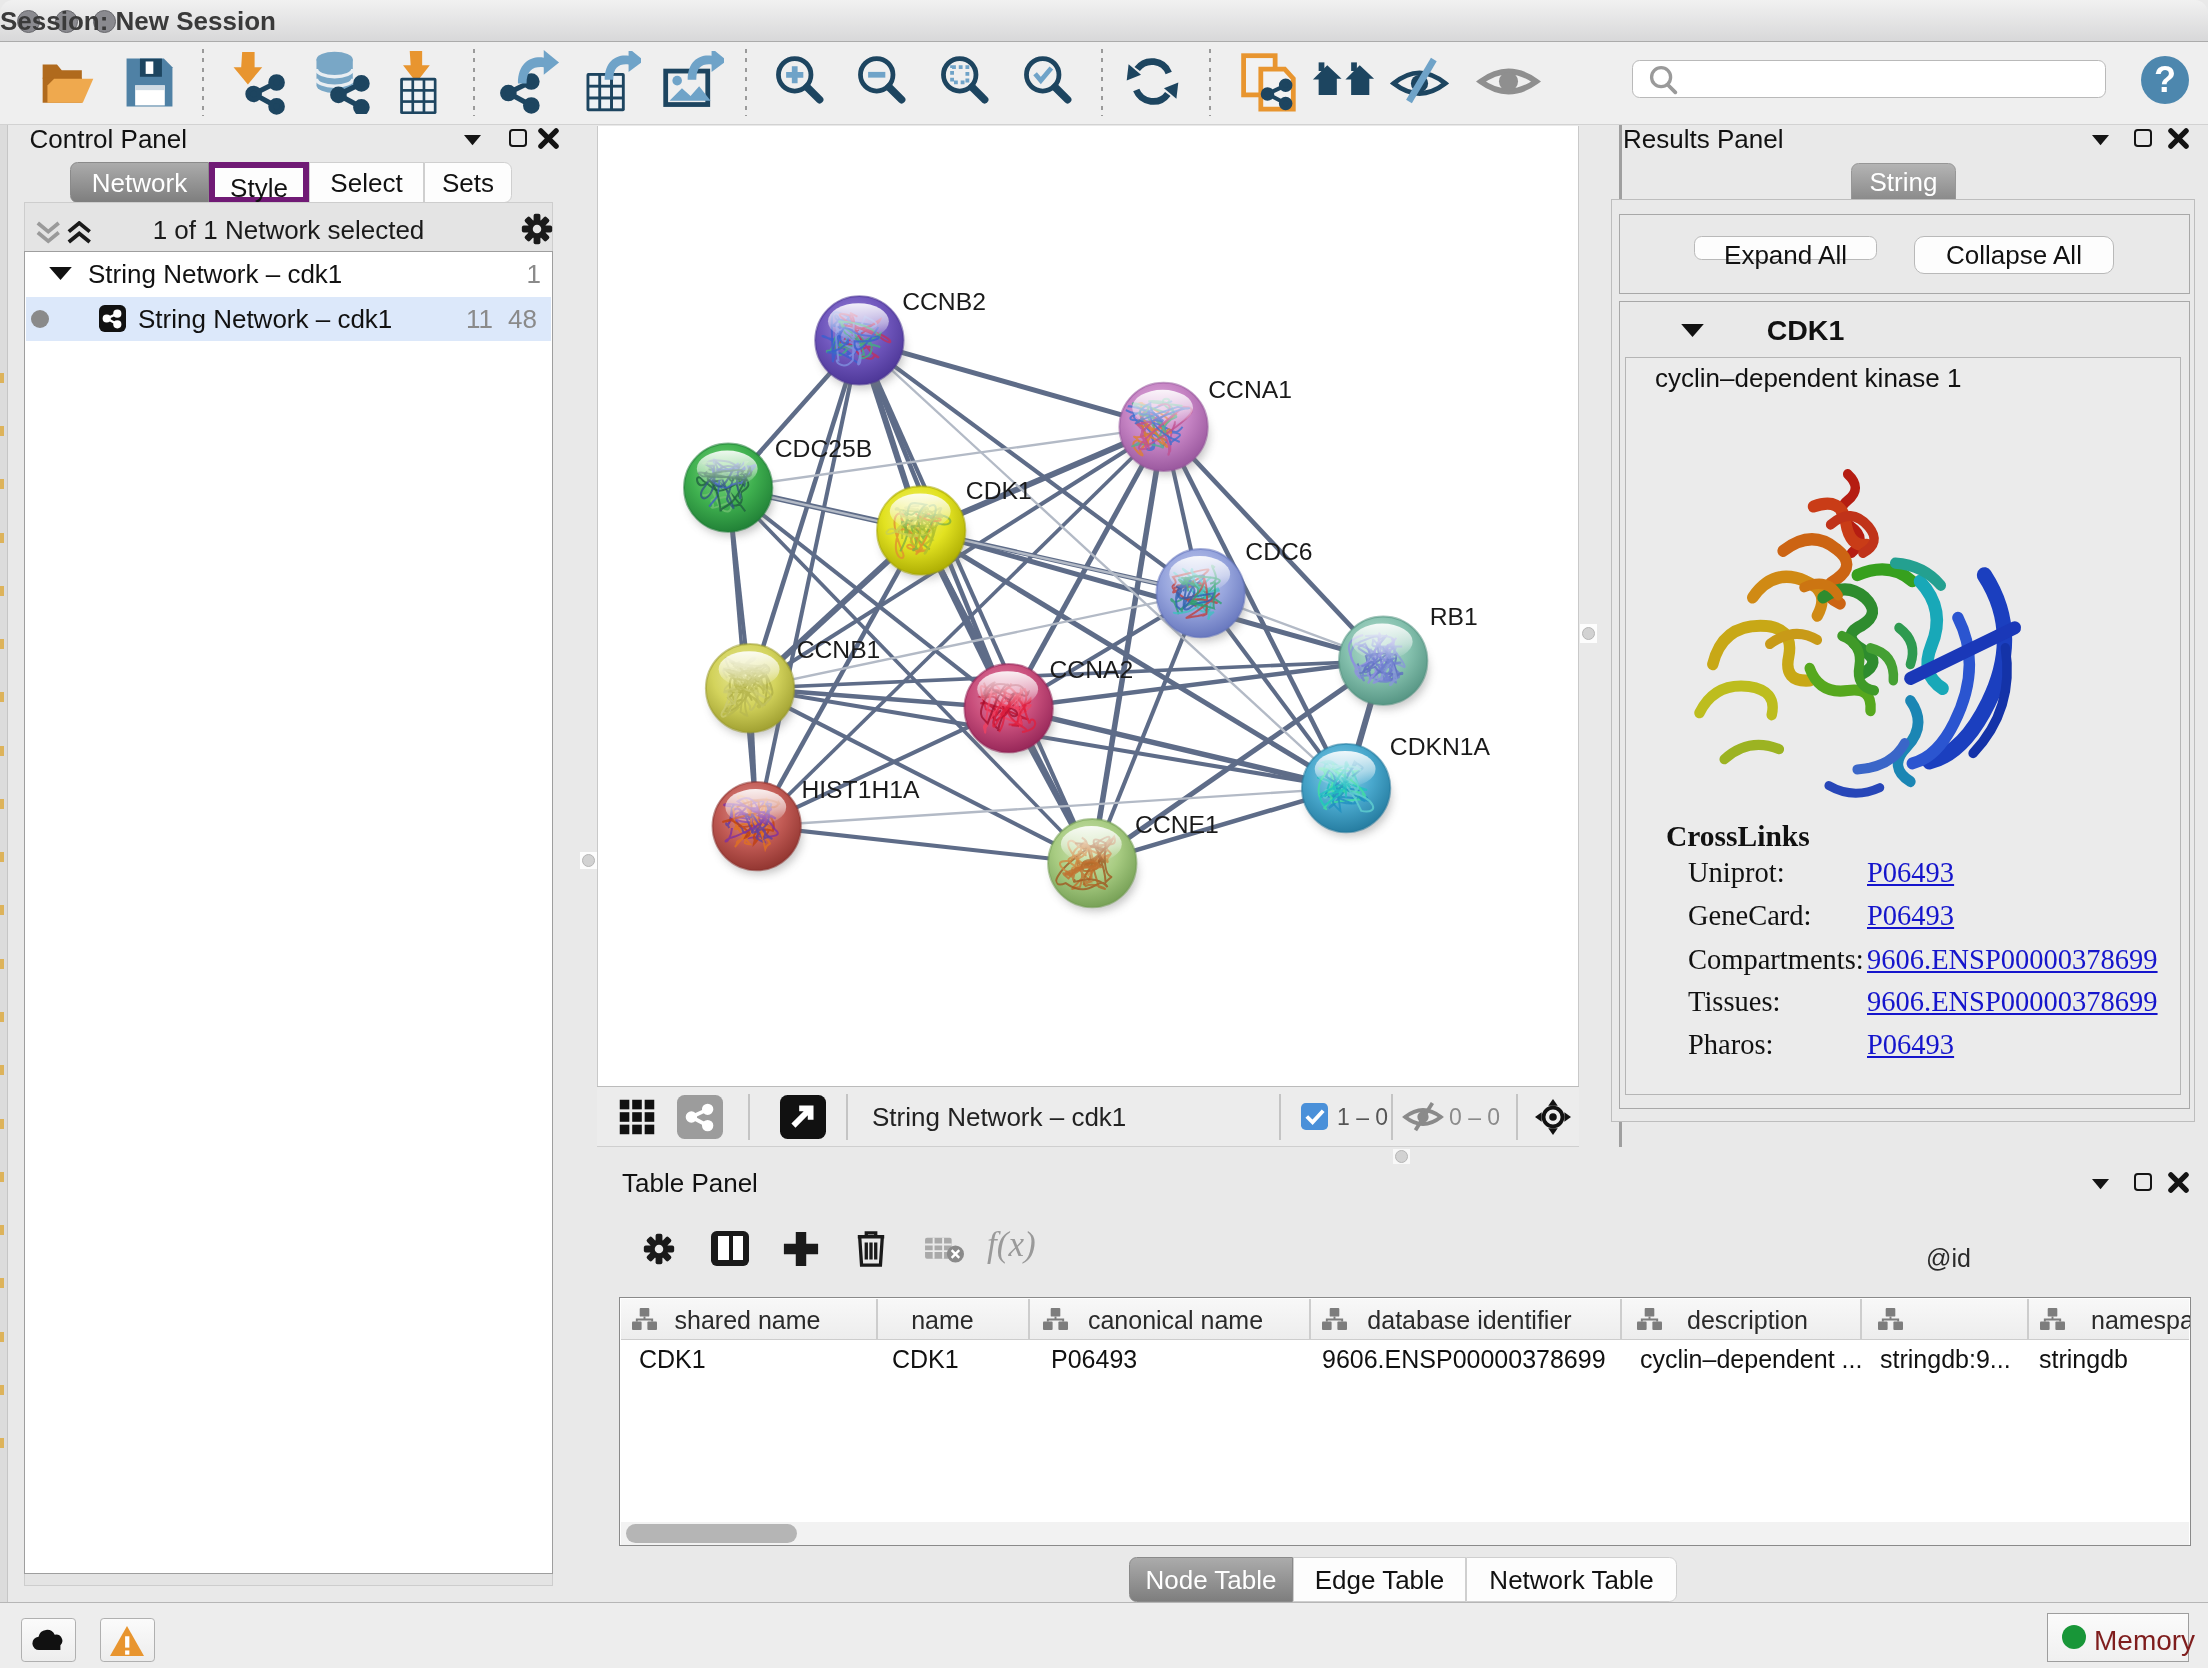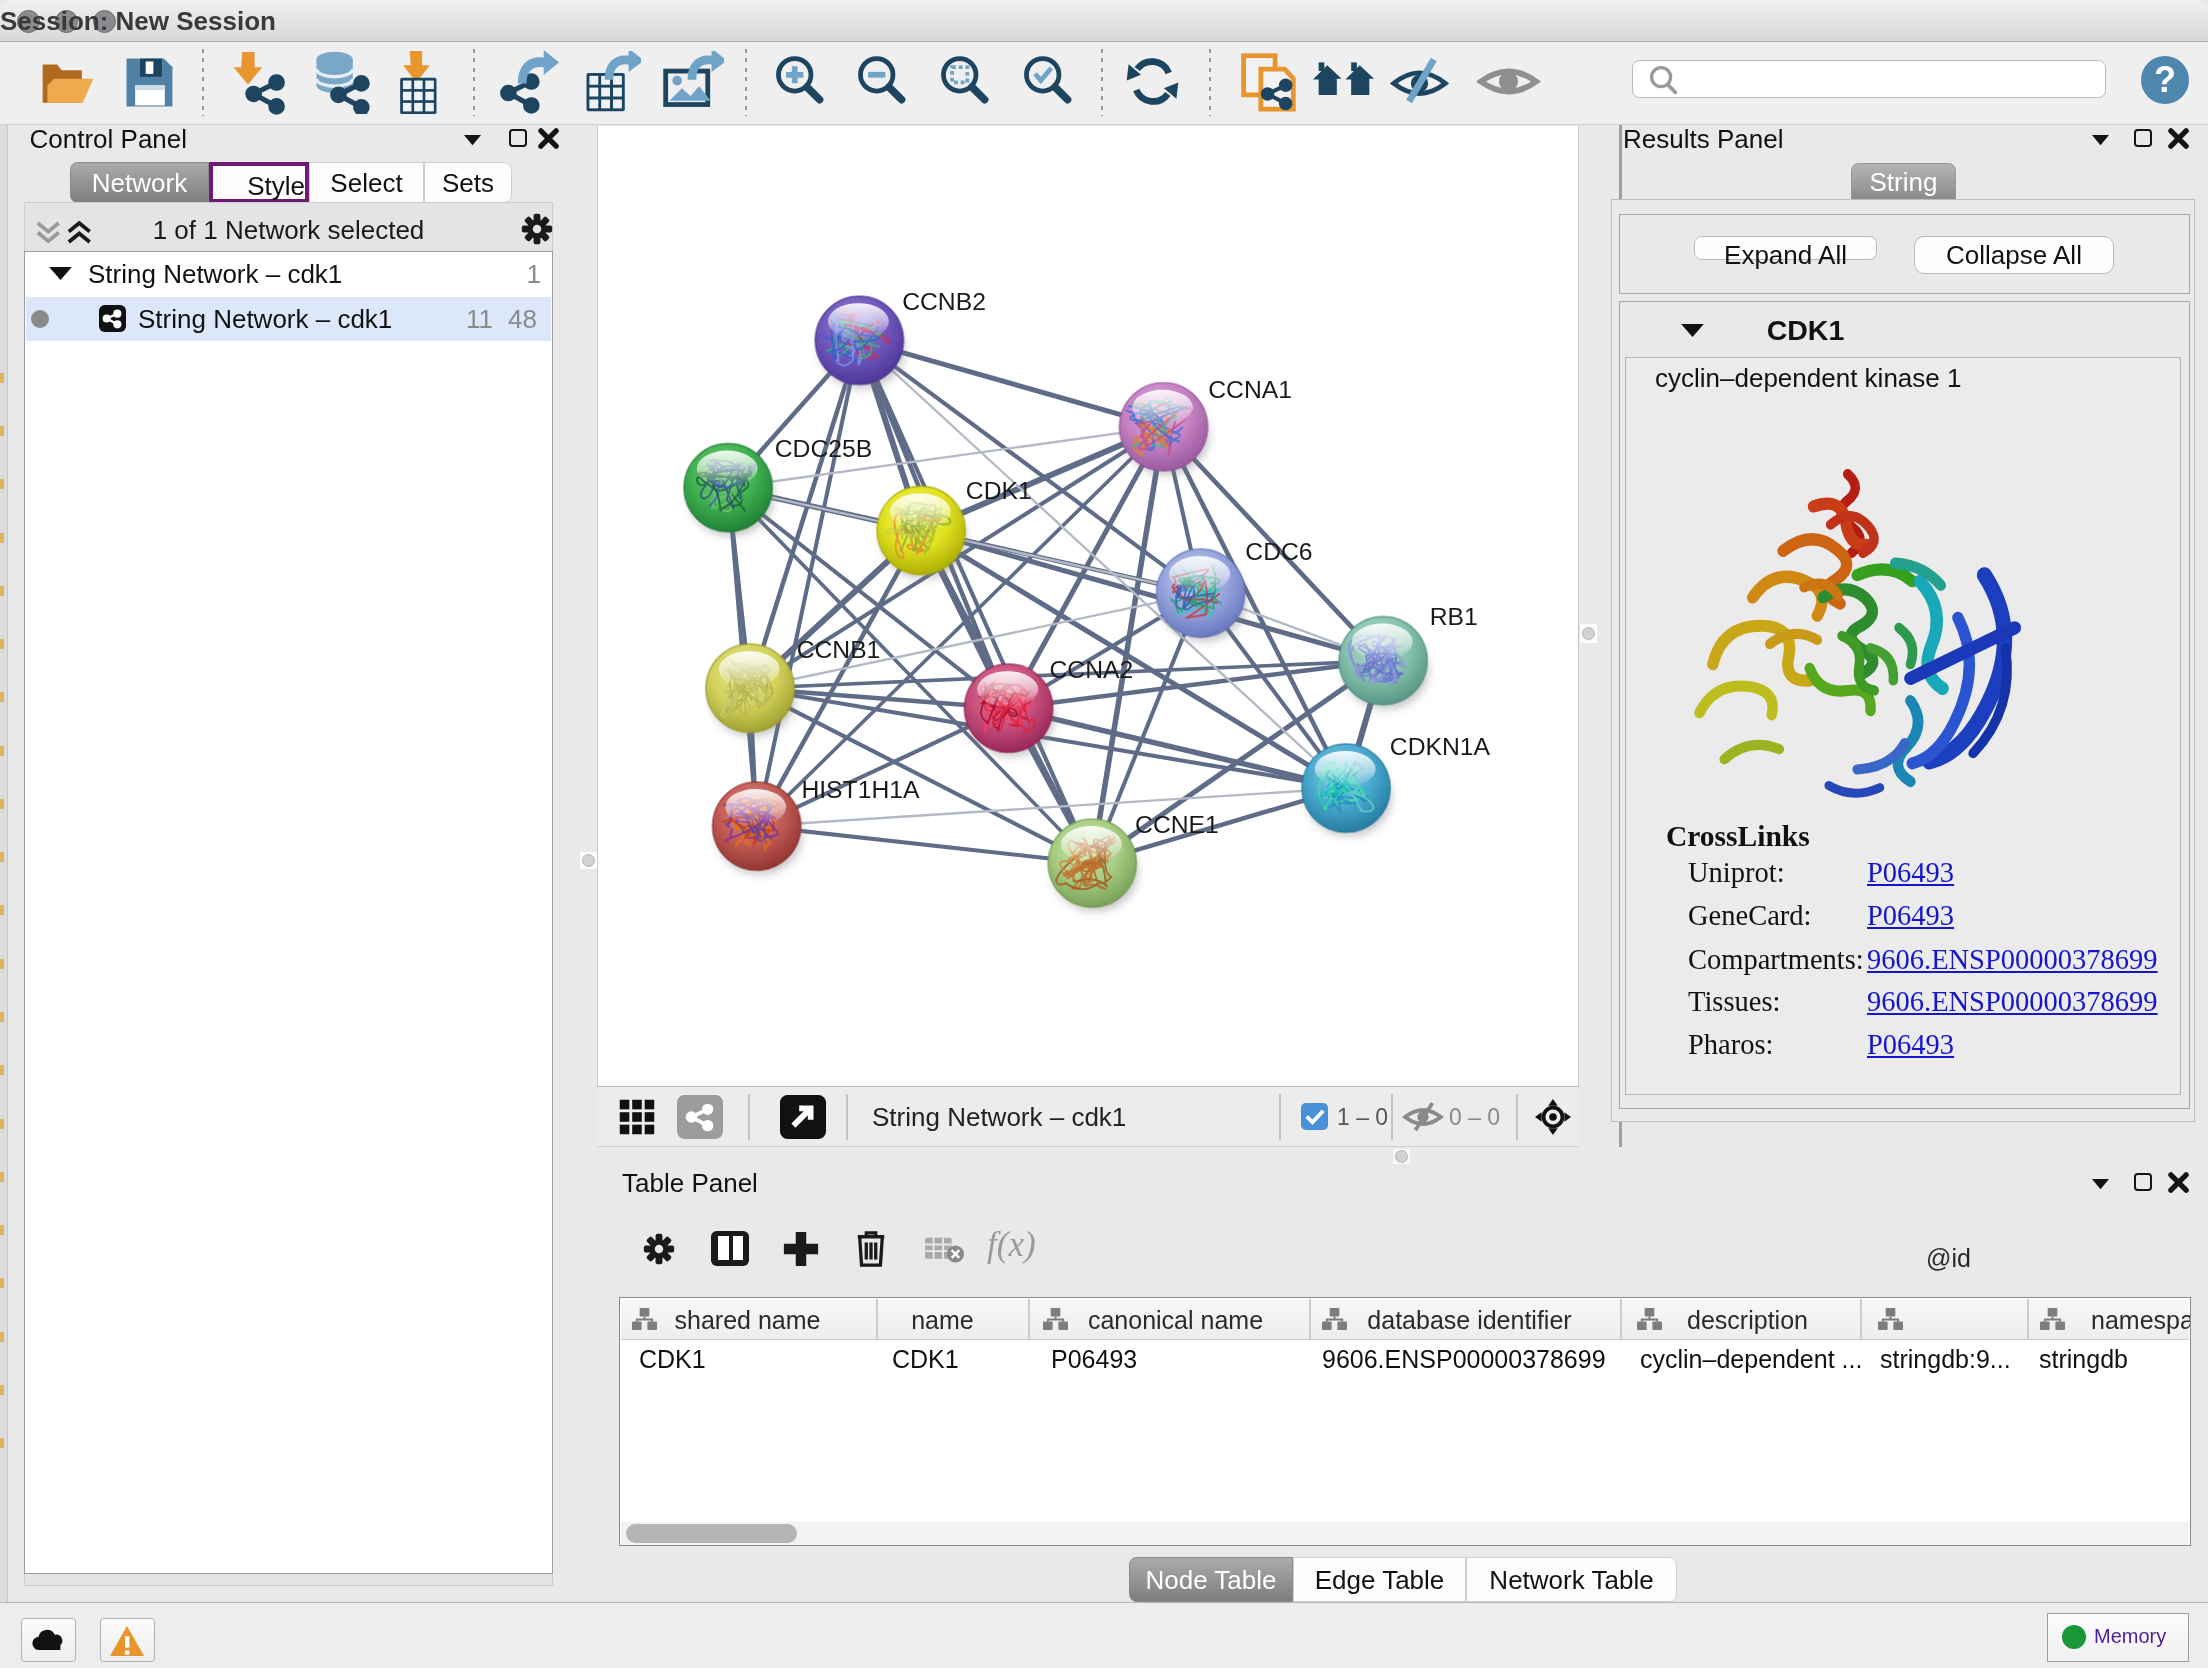--- a/index.html
+++ b/index.html
@@ -181,21 +181,21 @@
 <div class="abs" style="left:0;top:1438px;width:3.8px;height:9.5px;background:#ddab44;opacity:0.85"></div>
 <div class="abs" style="left:29.5px;top:124px;font-size:26px;color:#111">Control Panel</div>
 <svg style="position:absolute;left:463px;top:133px" width="19" height="13.3" viewBox="0 0 20 14">
     <path d="M 1,2 L 19,2 L 10,13 z" fill="#141414"></path>
   </svg>
 <div style="position:absolute;left:509px;top:129px;width:18px;height:18px;border:2.9px solid #141414;border-radius:3.8px"></div>
 <svg style="position:absolute;left:538px;top:128px" width="21" height="21" viewBox="0 0 22 22">
     <path d="M 3,3 L 19,19 M 19,3 L 3,19" stroke="#141414" stroke-width="5.5" stroke-linecap="round"></path>
   </svg>
 <div class="abs" style="left:70px;top:162px;width:139px;height:41px;background:linear-gradient(#ababab,#7e7e7e);border:1px solid #8a8a8a;border-radius:7.6px 0 0 7.6px;color:#fff;font-size:26px;text-align:center;line-height:40px">Network</div>
-<div class="abs" style="left:209px;top:162px;width:100px;height:41px;background:#fdfdfd;border:4px solid #701a75;color:#111;font-size:26px;text-align:right;line-height:40px">Style</div>
+<div class="abs" style="left:209px;top:162px;width:100px;height:41px;background:#fdfdfd;border:6px solid #701a75;color:#111;font-size:26px;text-align:center;line-height:40px">Style</div>
 <div class="abs" style="left:309px;top:162px;width:115px;height:41px;background:#fdfdfd;border:1px solid #cfcfcf;color:#111;font-size:26px;text-align:center;line-height:40px">Select</div>
 <div class="abs" style="left:424px;top:162px;width:88px;height:41px;background:#fdfdfd;border:1px solid #cfcfcf;border-radius:0 7.6px 7.6px 0;color:#111;font-size:26px;text-align:center;line-height:40px">Sets</div>
 <div class="abs" style="left:24px;top:202px;width:529px;height:1384px;background:#e4e4e4;border:1px solid #cdcdcd"></div>
 <div class="abs" style="left:24px;top:211px;width:529px;height:38px;color:#1a1a1a;font-size:26px;text-align:center;line-height:38px">1 of 1 Network selected</div>
 <svg class="abs" style="left:34px;top:221px" width="28.5" height="25" viewBox="0 0 30 26">
     <g fill="none" stroke="#9a9a9a" stroke-width="4">
       <path d="M 4,2 l 11,9 l 11,-9"></path>
       <path d="M 4,12 l 11,9 l 11,-9"></path>
     </g>
   </svg>
@@ -802,13 +802,13 @@
     <path d="M 10,24 a 7,7 0 0 1 -1,-14 a 9,9 0 0 1 17,-2 a 6.5,6.5 0 0 1 6,11 l 0,5 z" fill="#111"></path>
   </svg>
 <div class="abs" style="left:100px;top:1618px;width:55px;height:44px;background:linear-gradient(#fbfbfb,#ededed);border:1.9px solid #b0b0b0;border-radius:3.8px"></div>
 <svg class="abs" style="left:108px;top:1624px" width="38" height="34" viewBox="0 0 40 36">
     <path d="M 20,2 L 38,34 L 2,34 z" fill="#e8952f"></path>
     <rect x="18" y="13" width="4.5" height="12" fill="#fff"></rect>
     <rect x="18" y="28" width="4.5" height="4.5" fill="#fff"></rect>
   </svg>
 <div class="abs" style="left:2047px;top:1613px;width:142px;height:49px;background:linear-gradient(#fbfbfb,#f0f0f0);border:1.9px solid #9e9e9e"></div>
 <div class="abs" style="left:2062px;top:1625px;width:24px;height:24px;border-radius:50%;background:#189638"></div>
-<div class="abs" style="left:2094px;top:1625px;font-size:20px;color:#4c1d95">Memory</div>
+<div class="abs" style="left:2094px;top:1625px;font-size:28px;color:#7f1d1d">Memory</div>
 
 </body></html>

